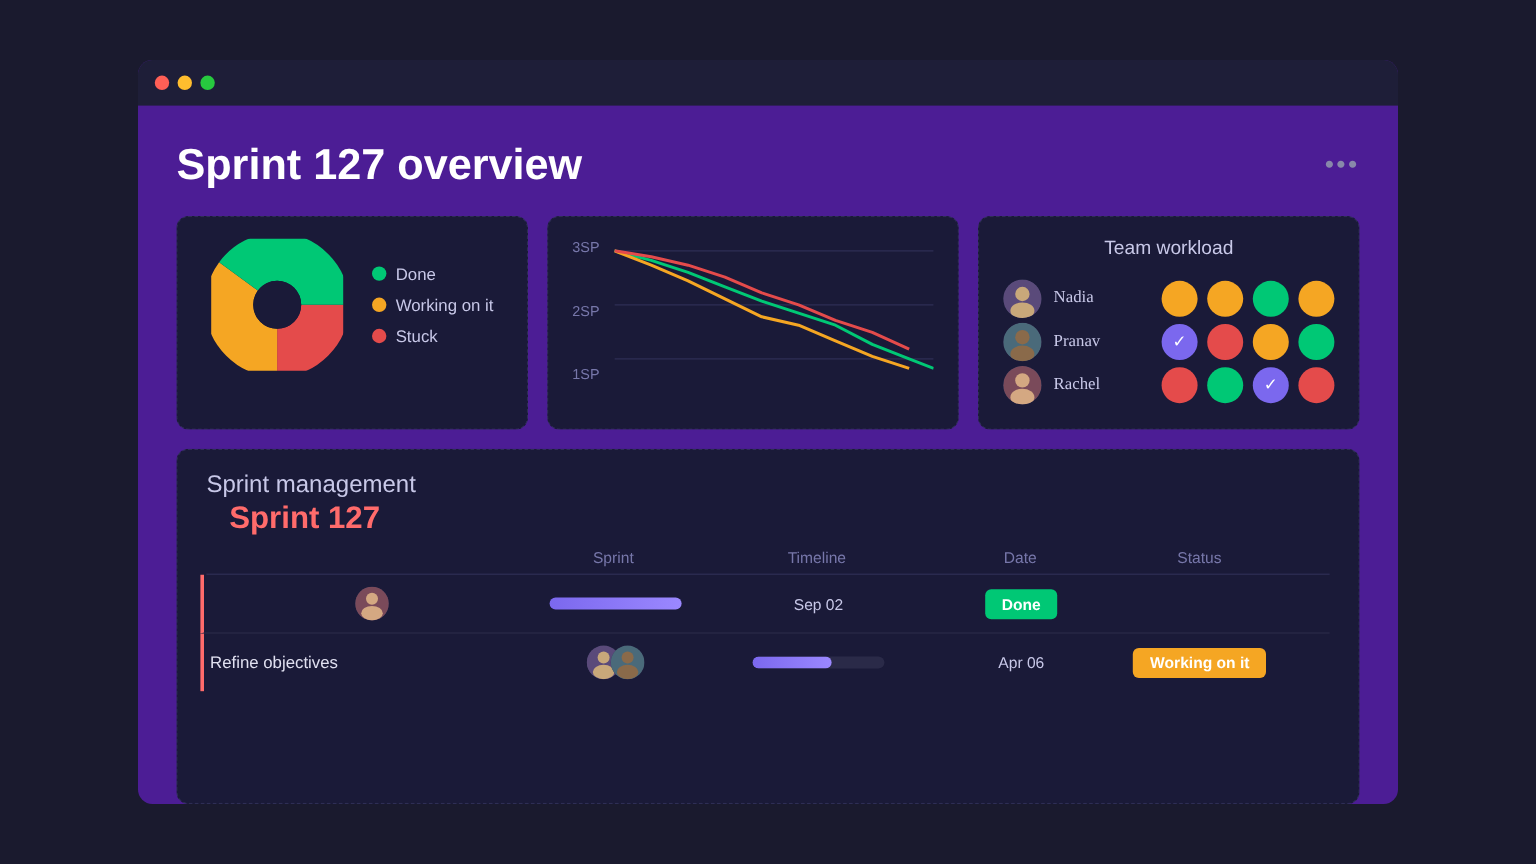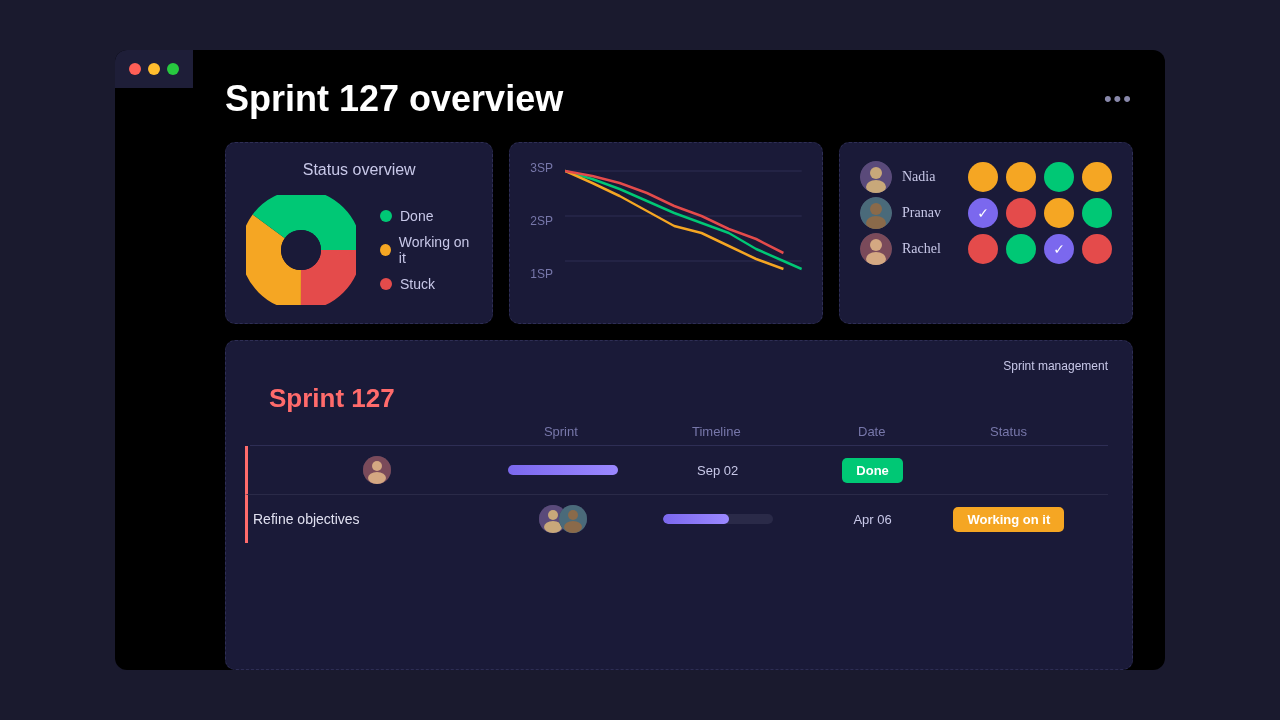--- a/index.html
+++ b/index.html
@@ -9,25 +9,25 @@
       display: flex;
       align-items: center;
       justify-content: center;
       width: 1280px;
       height: 720px;
       overflow: hidden;
     }
     .window {
       width: 1050px;
       height: 620px;
-      background: #000000;
+      background: #4c1d95;
       border-radius: 12px;
       overflow: hidden;
       display: flex;
-      flex-direction: row;
+      flex-direction: column;
     }
     .titlebar {
       background: #1e1e38;
       height: 38px;
       display: flex;
       align-items: center;
       padding: 0 14px;
       gap: 7px;
       flex-shrink: 0;
     }
@@ -179,25 +179,24 @@
     .wl-green-check { background: #00c875; }
     
     .sprint-mgmt {
       background: #1a1a38;
       border-radius: 10px;
       border: 1px dashed #2e2e55;
       padding: 18px 24px;
       flex: 1;
     }
     .sprint-mgmt-title {
-      font-size: 12px;
+      font-size: 20px;
       color: #c8c8e8;
-      margin-bottom: 10px;
+      margin-bottom: 0;
       font-weight: 400;
-      text-align: right;
     }
     .sprint-label {
       font-size: 26px;
       font-weight: 700;
       color: #ff6b6b;
       margin-bottom: 10px;
       margin-left: 19px;
     }
     .sprint-table-header {
       display: grid;
@@ -302,21 +301,20 @@
   </div>
   <div class="content">
     <div class="page-header">
       <h1 class="page-title">Sprint 127 overview</h1>
       <button class="more-btn">•••</button>
     </div>
 
     <div class="cards-row">
 
       <div class="card card-status">
-        <div class="card-title">Status overview</div>
         <div class="status-card-body">
           <div class="pie-container">
             <svg viewBox="0 0 110 110" width="110" height="110">
 
               <circle cx="55" cy="55" r="40" fill="transparent" stroke="#e44b4b" stroke-width="40" stroke-dasharray="62.8 188.4" stroke-dashoffset="0"></circle>
               <circle cx="55" cy="55" r="40" fill="transparent" stroke="#f5a623" stroke-width="40" stroke-dasharray="87.96 163.24" stroke-dashoffset="-62.8"></circle>
               <circle cx="55" cy="55" r="40" fill="transparent" stroke="#00c875" stroke-width="40" stroke-dasharray="100.44 150.76" stroke-dashoffset="-150.76"></circle>
               <circle cx="55" cy="55" r="20" fill="#1a1a38"></circle>
             </svg>
           </div>
@@ -355,20 +353,21 @@
 
               <polyline points="0,10 30,22 60,35 90,50 120,65 150,72 180,85 210,98 240,108" fill="none" stroke="#f5a623" stroke-width="2.5" stroke-linejoin="round"></polyline>
 
               <polyline points="0,10 30,15 60,22 90,32 120,45 150,55 180,68 210,78 240,92" fill="none" stroke="#e44b4b" stroke-width="2.5" stroke-linejoin="round"></polyline>
             </svg>
           </div>
         </div>
       </div>
 
       <div class="card card-workload">
+        <div class="card-title">Team workload</div>
         <div class="workload-body">
 
           <div class="workload-row">
             <div class="avatar">
               <svg width="32" height="32" viewBox="0 0 32 32">
                   <circle cx="16" cy="16" r="16" fill="#5a4a7a"></circle>
                   <circle cx="16" cy="12" r="6" fill="#c8a87a"></circle>
                   <ellipse cx="16" cy="26" rx="10" ry="7" fill="#c8a87a"></ellipse>
                 </svg>
             </div>

